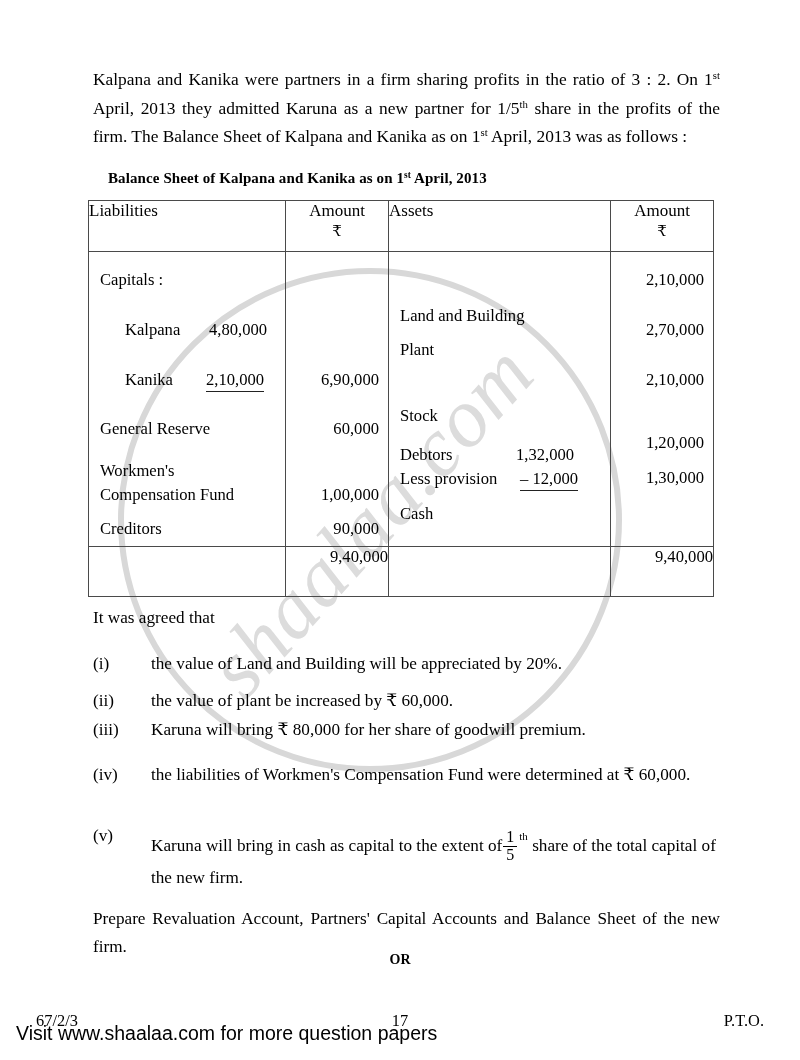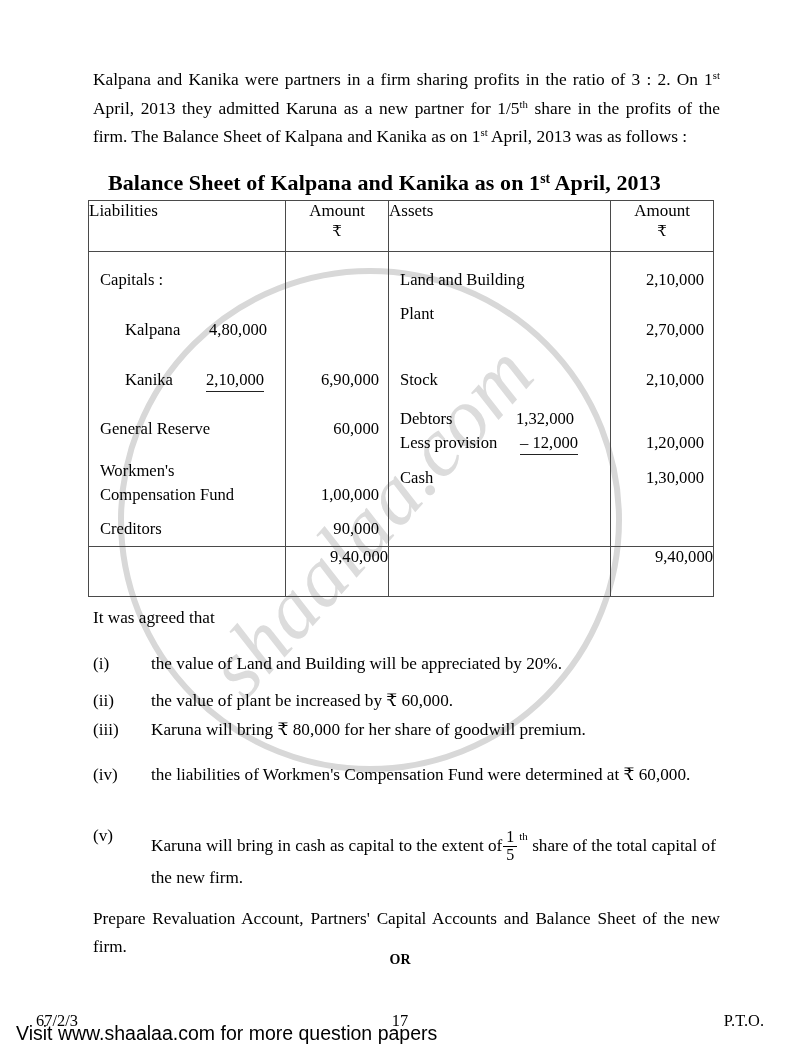--- a/index.html
+++ b/index.html
@@ -66,21 +66,21 @@
   .intro sup, .ttl sup, .sup {
     font-size: 0.62em;
     vertical-align: 0.52em;
     line-height: 0;
   }
 
   .ttl {
     position: absolute;
     left: 108px;
     top: 170px;
-    font-size: 22px;
+    font-size: 15px;
     font-weight: bold;
     letter-spacing: 0.1px;
     white-space: nowrap;
   }
 
   
   #bs-table {
     position: absolute;
     left: 88px;
     top: 200px;
@@ -123,21 +123,21 @@
   }
   .cellbox .ln {
     position: absolute;
     white-space: nowrap;
   }
   .amt-cell .ln {
     right: 9px;
     text-align: right;
   }
   .left-cell .ln   { left: 11px; }
-  .asset-cell .ln  { left: 11px; }
+  .asset-cell .ln  { left: 11px; margin-top: 36px; }
 
   .uline {
     border-bottom: 1.4px solid #222;
     padding-bottom: 1px;
   }
 
   .total-row td {
     height: 49px;
     vertical-align: middle;
   }

